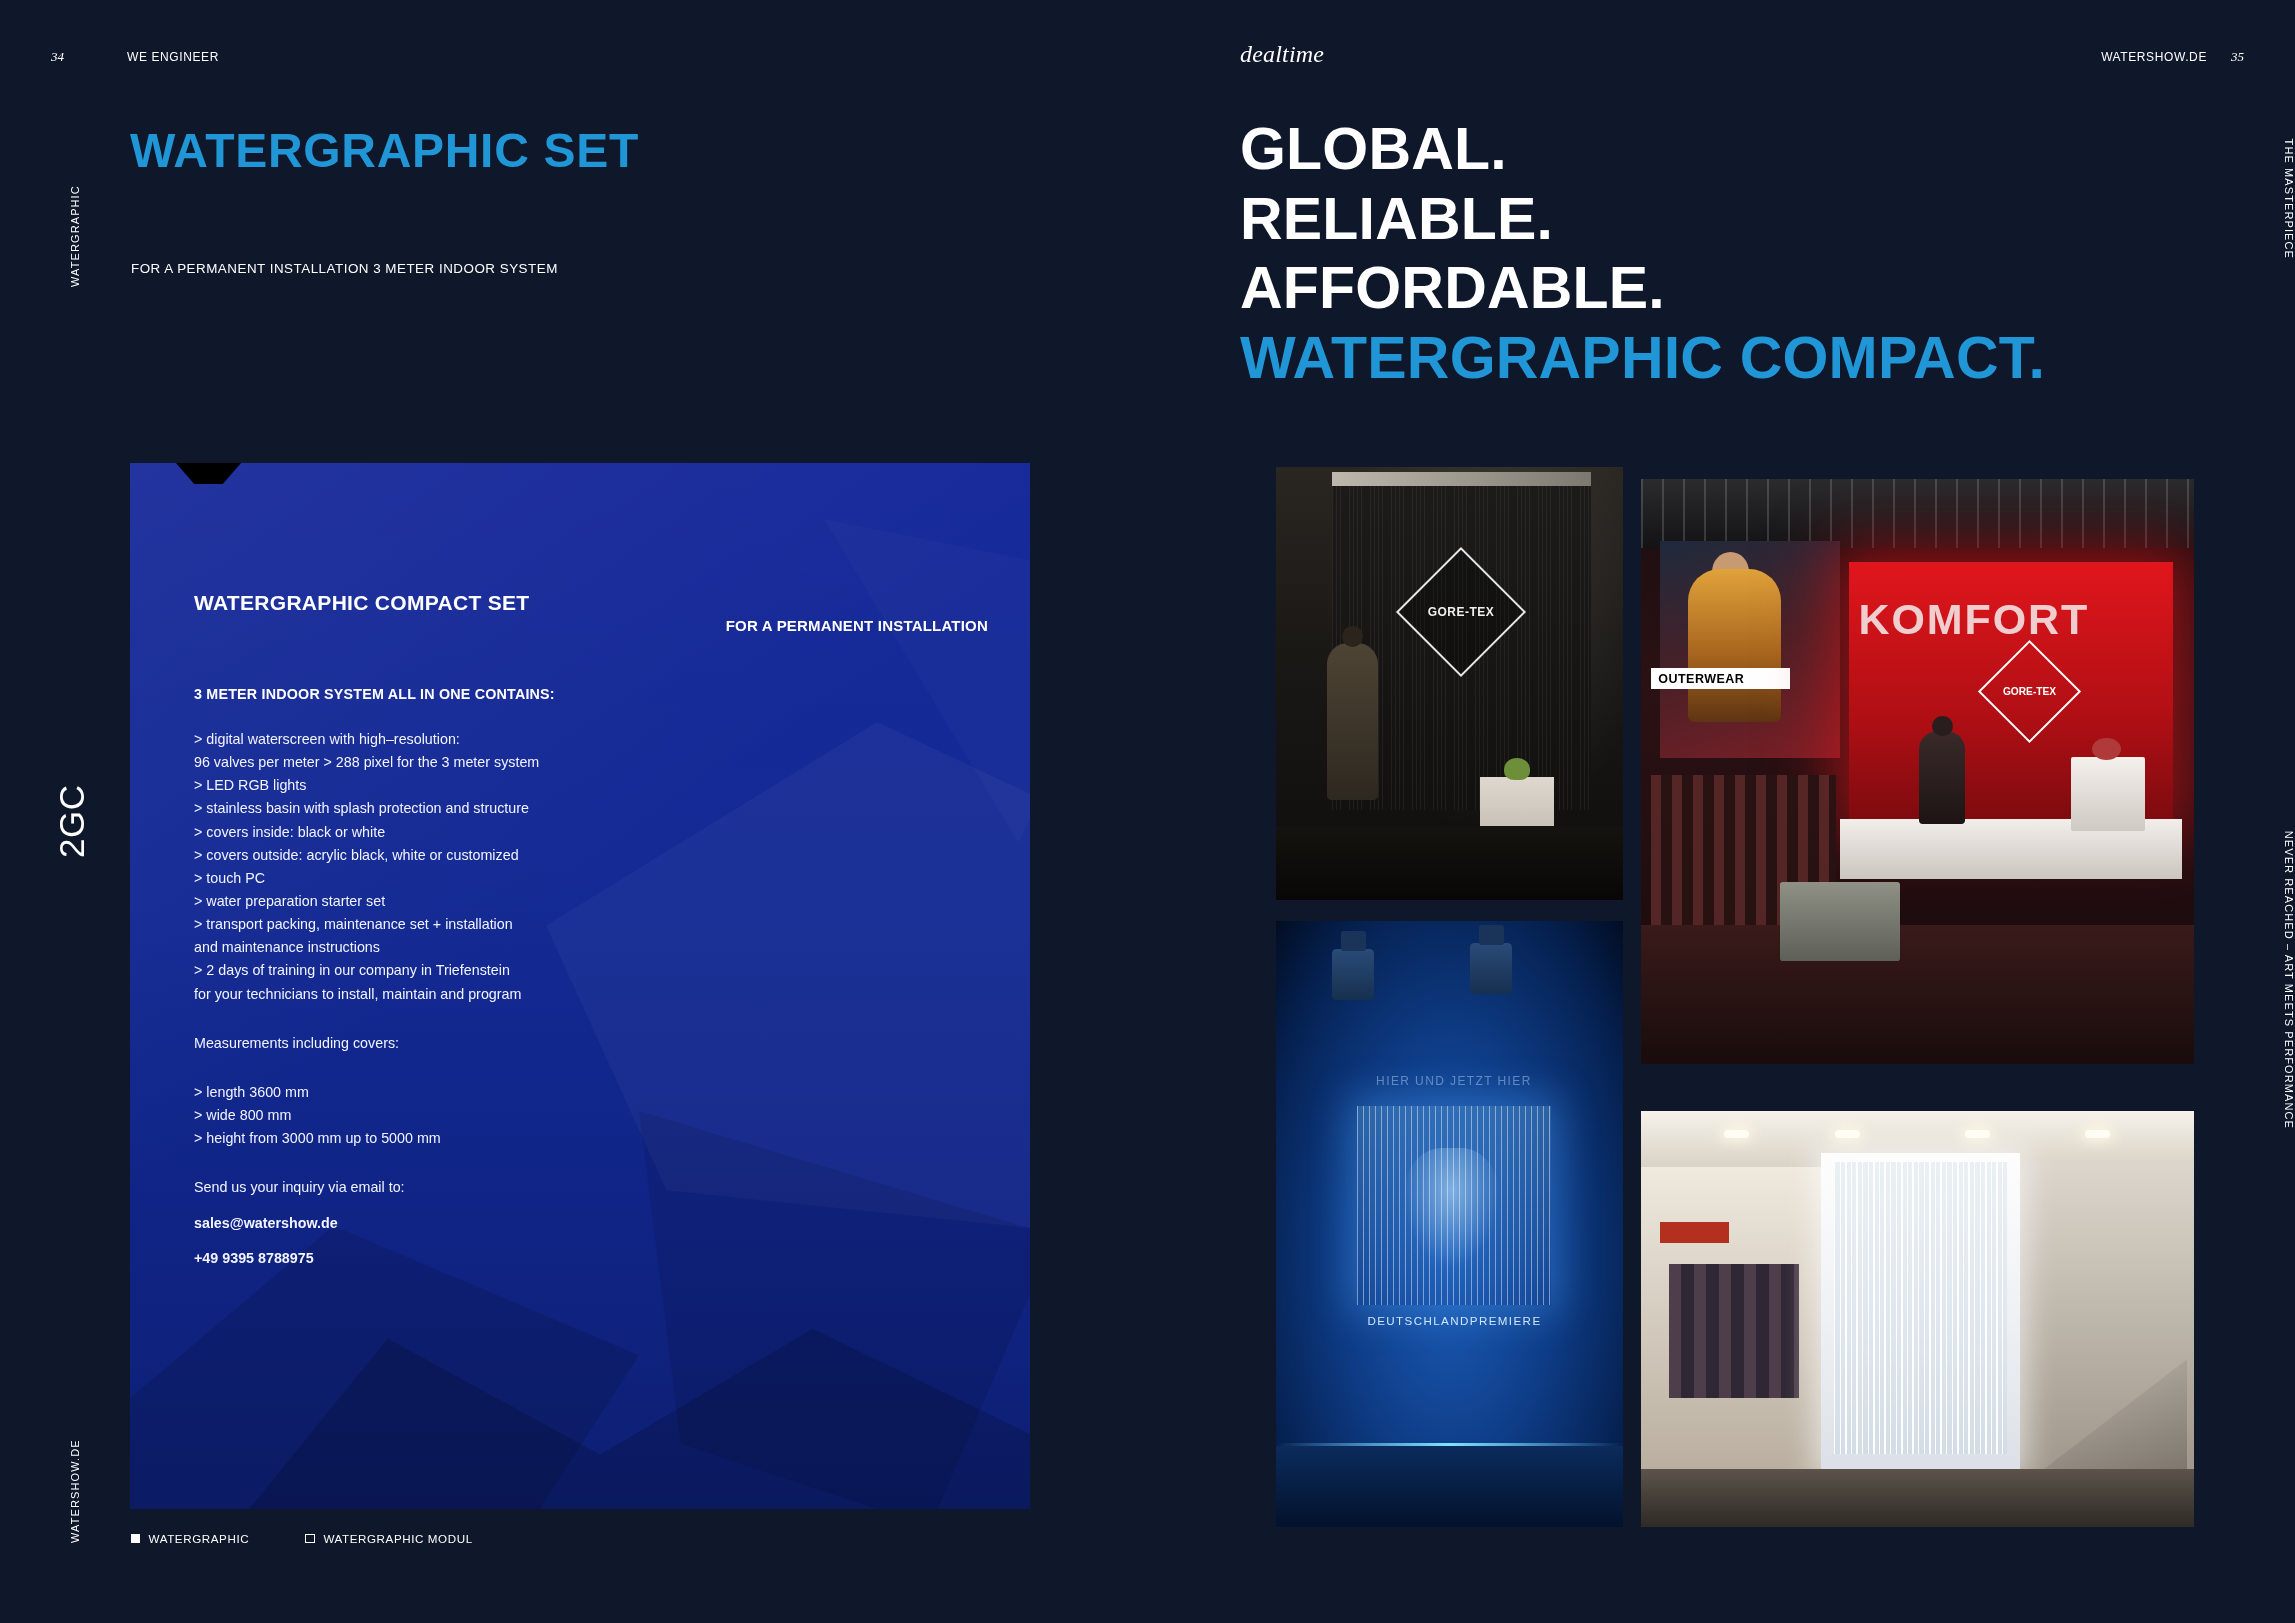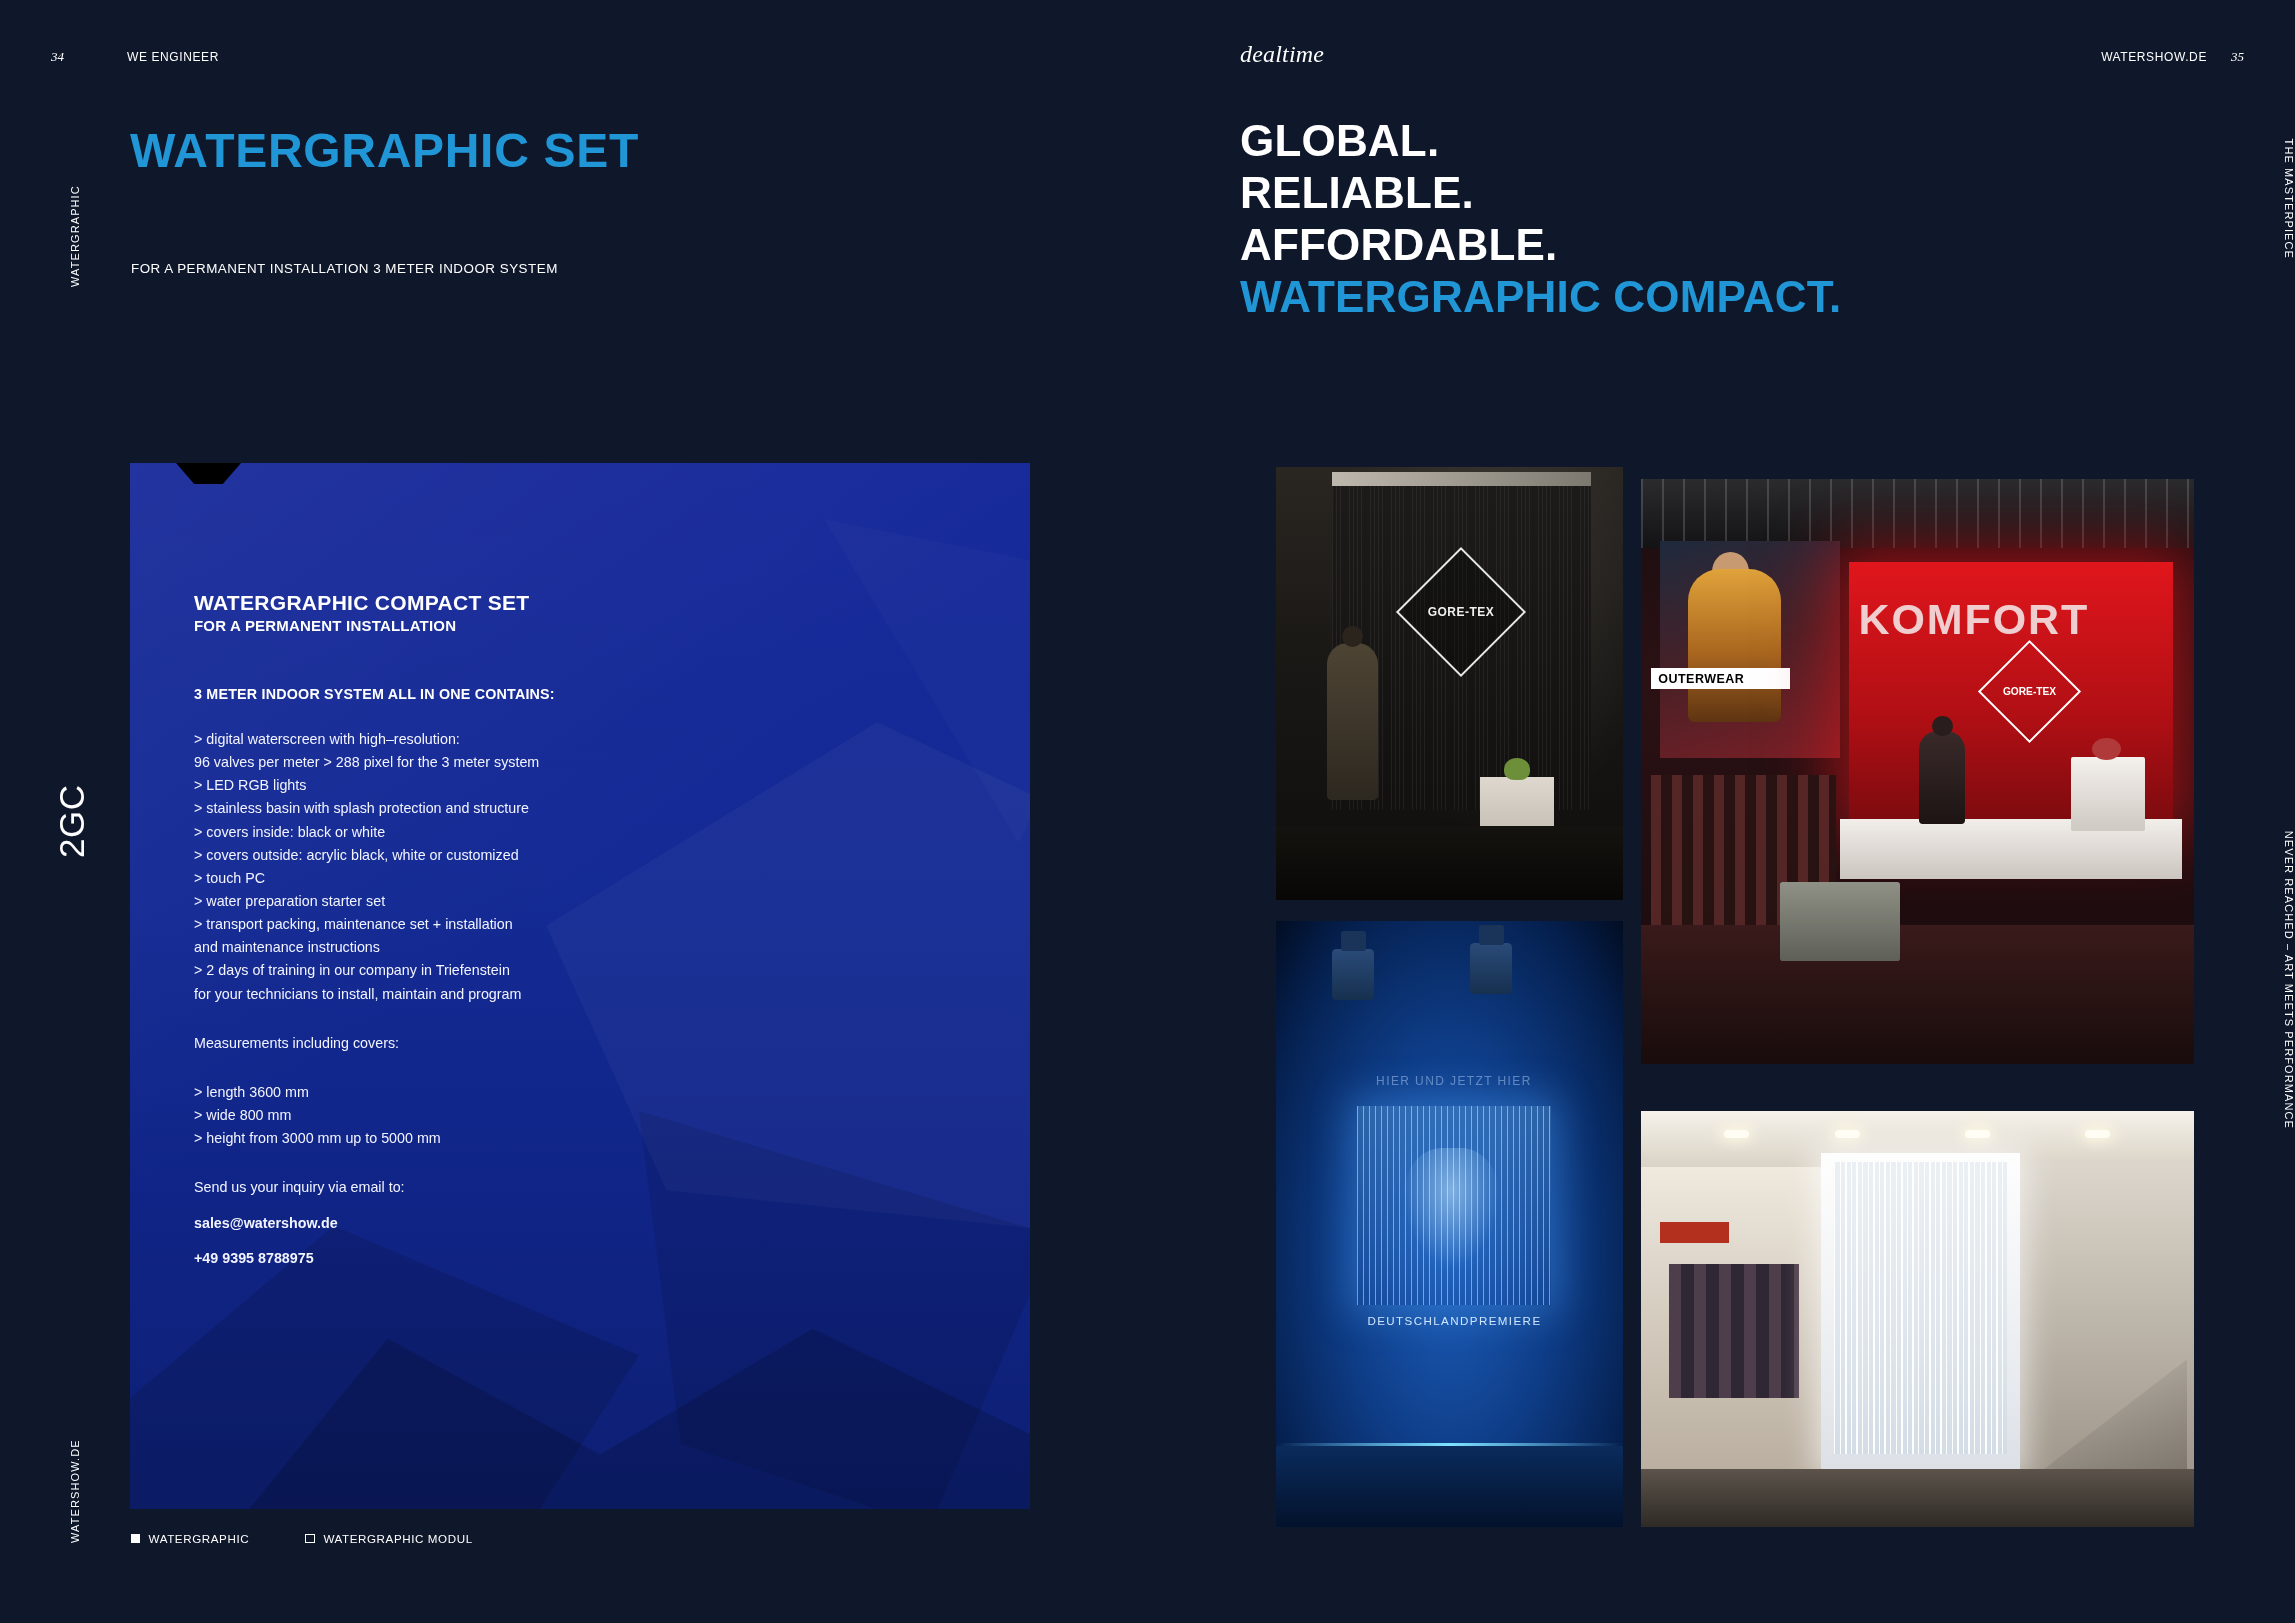--- a/index.html
+++ b/index.html
@@ -145,20 +145,21 @@
     letter-spacing: 0.3px;
     margin: 0 0 1.9px 0;
     color: #ffffff;
   }
   .panel-subtitle {
     font-size: 15px;
     font-weight: bold;
     letter-spacing: 0.2px;
     margin: 0;
     color: #ffffff;
+    text-align: right;
   }
   .panel-lead {
     margin-top: 52px;
     font-size: 14.3px;
     font-weight: bold;
     letter-spacing: 0.2px;
   }
   .panel-block {
     margin-top: 26px;
     font-size: 14.3px;
@@ -182,21 +183,21 @@
   .legend .item { display: flex; align-items: center; gap: 8.3px; }
   .sq-filled { width: 9.3px; height: 9.3px; background: #ffffff; display: inline-block; }
   .sq-open { width: 7.9px; height: 7.9px; border: 0.9px solid #ffffff; display: inline-block; }
 
   
   .h1-right {
     position: absolute;
     left: 18.5px;
     top: 115px;
     margin: 0;
-    font-size: 44px;
+    font-size: 59px;
     font-weight: bold;
     line-height: 1.18;
     letter-spacing: 0.2px;
     color: #ffffff;
   }
   .h1-right .accent { color: #2196d6; }
 
   
   .photo {
     position: absolute;

